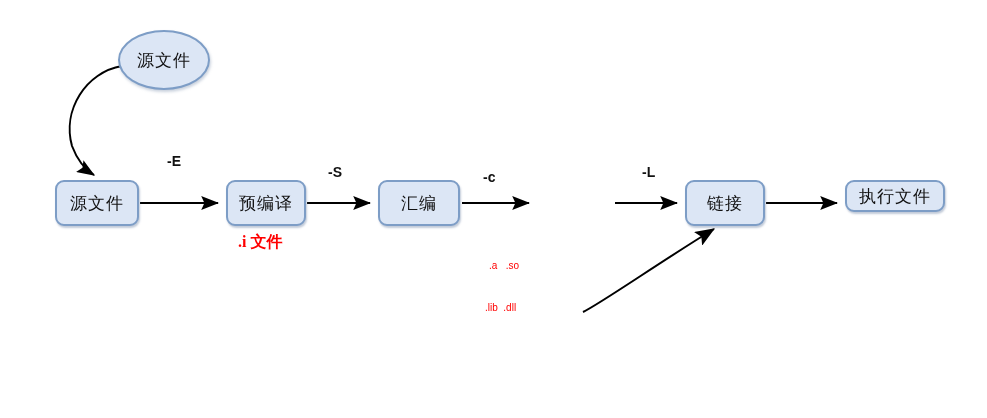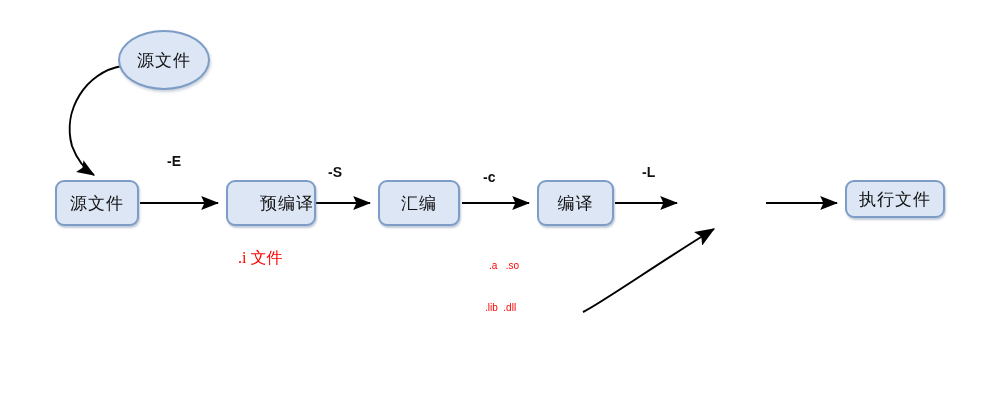--- a/index.html
+++ b/index.html
@@ -99,40 +99,40 @@
   </svg>
 
   <div class="node ellipse" style="left:118px; top:30px; width:92px; height:60px;">
     <span>源文件</span>
   </div>
 
   <div class="node box" style="left:55px; top:180px; width:84px; height:46px;">
     <span>源文件</span>
   </div>
 
-  <div class="node box" style="left:226px; top:180px; width:90px; height:46px;justify-content:flex-end;">
+  <div class="node box" style="left:226px; top:180px; width:80px; height:46px;">
     <span>预编译</span>
   </div>
 
   <div class="node box" style="left:378px; top:180px; width:82px; height:46px;">
     <span>汇编</span>
   </div>
 
-  <div class="node box" style="left:537px; top:180px; width:77px; height:46px;">
-    <span>编译</span>
+
+  <div class="node box" style="left:685px; top:180px; width:80px; height:46px;">
+    <span>链接</span>
   </div>
 
-
-  <div class="node box" style="left:845px; top:180px; width:100px; height:38px;">
+  <div class="node box" style="left:845px; top:180px; width:100px; height:32px;">
     <span>执行文件</span>
   </div>
 
 
   <div class="edge-label" style="left:167px; top:153px;">-E</div>
   <div class="edge-label" style="left:328px; top:164px;">-S</div>
   <div class="edge-label" style="left:483px; top:169px;">-c</div>
   <div class="edge-label" style="left:642px; top:164px;">-L</div>
 
-  <div class="note" style="left:238px; top:248px;">.i 文件</div>
+  <div class="note" style="left:238px; top:232px;font-weight:bold;">.i 文件</div>
   <div class="note sans" style="left:489px; top:260px;">.a   .so</div>
   <div class="note sans" style="left:485px; top:302px;">.lib  .dll</div>
 
 </div>
 
 </body></html>

